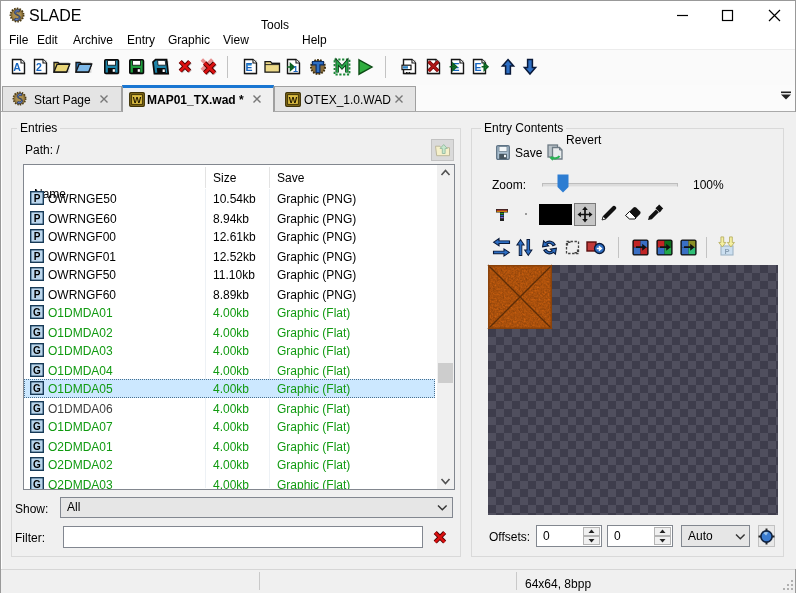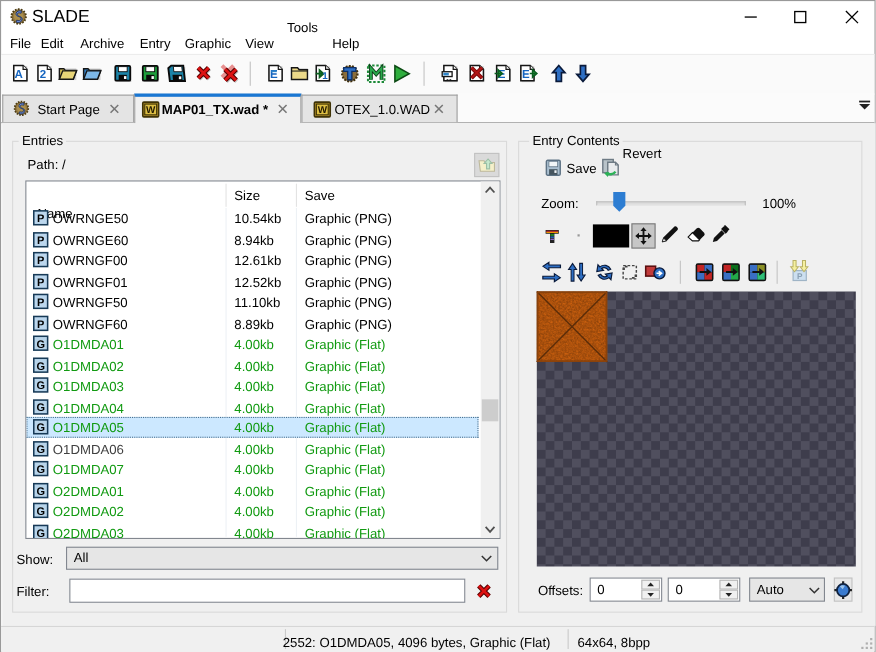--- a/index.html
+++ b/index.html
@@ -513,21 +513,20 @@
     </svg>
 <div class="ab" style="left:757px;top:524px;width:17px;height:22px;background:#e8e8e8;border:1px solid #c2c2c2;box-sizing:border-box;"></div>
 <svg style="left:757px;top:527px" width="17" height="17" viewBox="0 0 17 17">
 <path d="M8.5 0.5 v4 M8.5 12.5 v4 M0.5 8.5 h4 M12.5 8.5 h4" stroke="#222" stroke-width="2"></path>
 <circle cx="8.5" cy="8.5" r="5.6" fill="#3a7bd0" stroke="#10223f" stroke-width="1.6"></circle>
 <path d="M5.5 5.2 a4 4 0 0 1 4.6 -0.6 l-2 3 z" fill="#9cc4ea"></path>
 </svg>
 <div class="ab" style="left:0;top:568px;width:794px;height:24px;background:#f0f0f0;border-top:1px solid #d6d6d6;"></div>
 <div class="ab" style="left:258px;top:571px;width:1px;height:18px;background:#c9c9c9;"></div>
 <div class="ab" style="left:515px;top:571px;width:1px;height:18px;background:#c9c9c9;"></div>
-<div class="tx" style="left:256px;top:576px;">2552: O1DMDA05, 4096 bytes, Graphic (Flat)</div>
 <div class="tx" style="left:524px;top:576px;">64x64, 8bpp</div>
 <svg style="left:782px;top:579px" width="12" height="12" viewBox="0 0 12 12">
 <g fill="#b0b0b0">
         <rect x="8" y="0" width="2" height="2"></rect>
         <rect x="8" y="4" width="2" height="2"></rect>
         <rect x="8" y="8" width="2" height="2"></rect>
         <rect x="4" y="4" width="2" height="2"></rect>
         <rect x="4" y="8" width="2" height="2"></rect>
         <rect x="0" y="8" width="2" height="2"></rect>
       </g>

